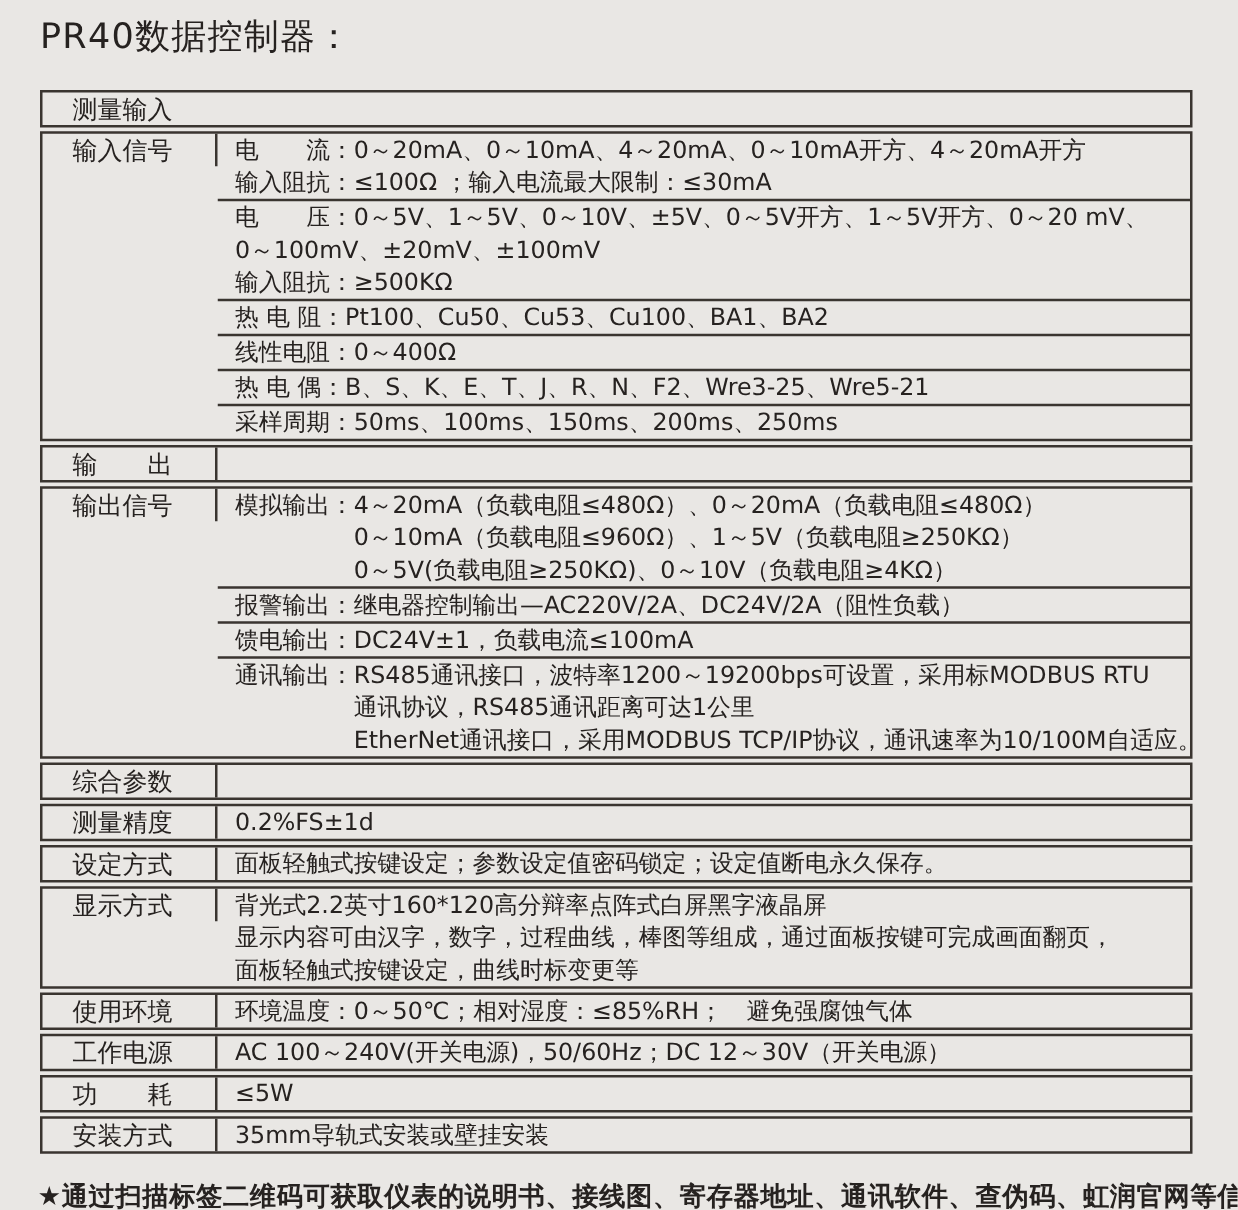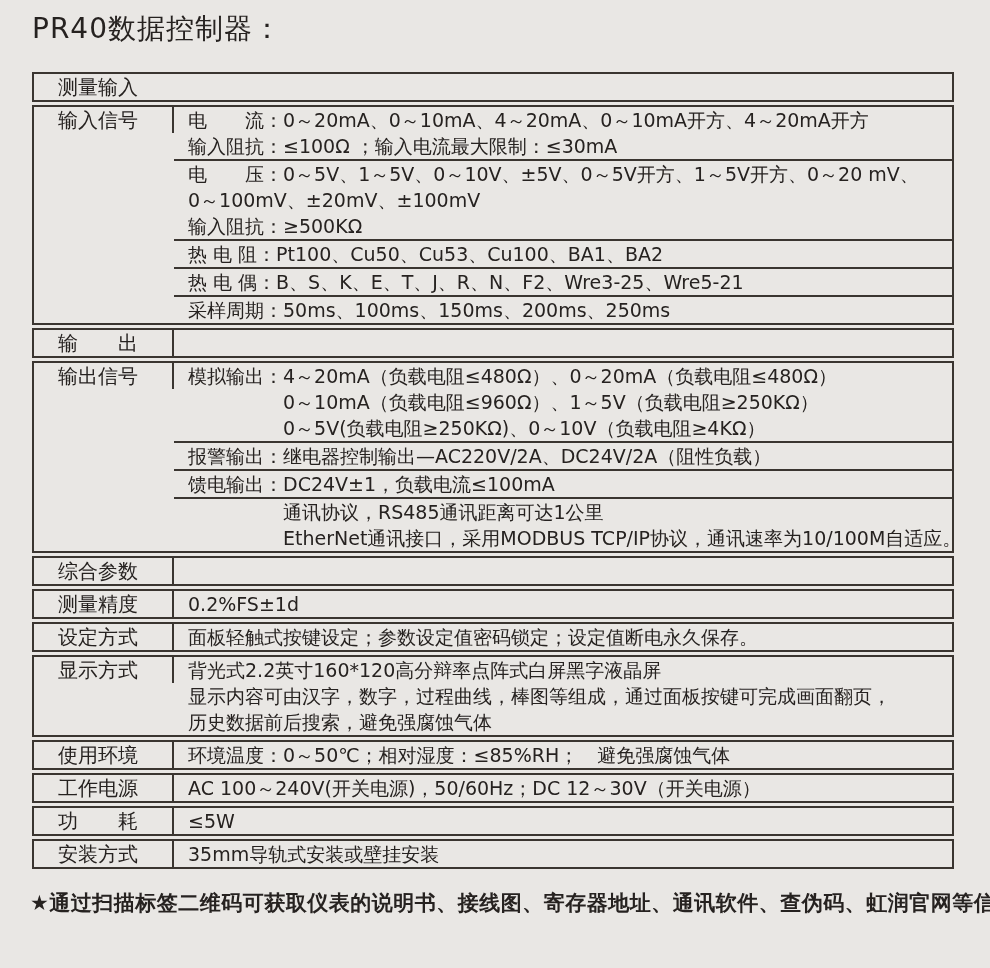--- a/index.html
+++ b/index.html
@@ -90,20 +90,21 @@
       <div class="sub">
         <div class="line">电　　流：0～20mA、0～10mA、4～20mA、0～10mA开方、4～20mA开方</div>
         <div class="line">输入阻抗：≤100Ω ；输入电流最大限制：≤30mA</div>
       </div>
       <div class="sub">
         <div class="line">电　　压：0～5V、1～5V、0～10V、±5V、0～5V开方、1～5V开方、0～20 mV、</div>
         <div class="line">0～100mV、±20mV、±100mV</div>
         <div class="line">输入阻抗：≥500KΩ</div>
       </div>
       <div class="sub">热 电 阻：Pt100、Cu50、Cu53、Cu100、BA1、BA2</div>
+      <div class="sub">线性电阻：0～400Ω</div>
       <div class="sub">热 电 偶：B、S、K、E、T、J、R、N、F2、Wre3-25、Wre5-21</div>
       <div class="sub">采样周期：50ms、100ms、150ms、200ms、250ms</div>
     </div>
   </div>
 
   <div class="trow">
     <div class="tlabel">输　　出</div>
     <div class="tcontent"></div>
   </div>
 
@@ -111,20 +112,21 @@
     <div class="tlabel">输出信号</div>
     <div class="tcontent">
       <div class="sub">
         <div class="line">模拟输出：4～20mA（负载电阻≤480Ω）、0～20mA（负载电阻≤480Ω）</div>
         <div class="line">　　　　　0～10mA（负载电阻≤960Ω）、1～5V（负载电阻≥250KΩ）</div>
         <div class="line">　　　　　0～5V(负载电阻≥250KΩ)、0～10V（负载电阻≥4KΩ）</div>
       </div>
       <div class="sub">报警输出：继电器控制输出—AC220V/2A、DC24V/2A（阻性负载）</div>
       <div class="sub">馈电输出：DC24V±1，负载电流≤100mA</div>
       <div class="sub">
+        <div class="line">通讯输出：RS485通讯接口，波特率1200～19200bps可设置，采用标MODBUS RTU</div>
         <div class="line">　　　　　通讯协议，RS485通讯距离可达1公里</div>
         <div class="line">　　　　　EtherNet通讯接口，采用MODBUS TCP/IP协议，通讯速率为10/100M自适应。</div>
       </div>
     </div>
   </div>
 
   <div class="trow">
     <div class="tlabel">综合参数</div>
     <div class="tcontent"></div>
   </div>
@@ -142,21 +144,21 @@
       <div class="sub">面板轻触式按键设定；参数设定值密码锁定；设定值断电永久保存。</div>
     </div>
   </div>
 
   <div class="trow">
     <div class="tlabel">显示方式</div>
     <div class="tcontent">
       <div class="sub">
         <div class="line">背光式2.2英寸160*120高分辩率点阵式白屏黑字液晶屏</div>
         <div class="line">显示内容可由汉字，数字，过程曲线，棒图等组成，通过面板按键可完成画面翻页，</div>
-        <div class="line">历史数据前后搜索，避免强腐蚀气体</div>
+        <div class="line">面板轻触式按键设定，曲线时标变更等</div>
       </div>
     </div>
   </div>
 
   <div class="trow">
     <div class="tlabel">使用环境</div>
     <div class="tcontent">
       <div class="sub">环境温度：0～50℃；相对湿度：≤85%RH；　避免强腐蚀气体</div>
     </div>
   </div>

